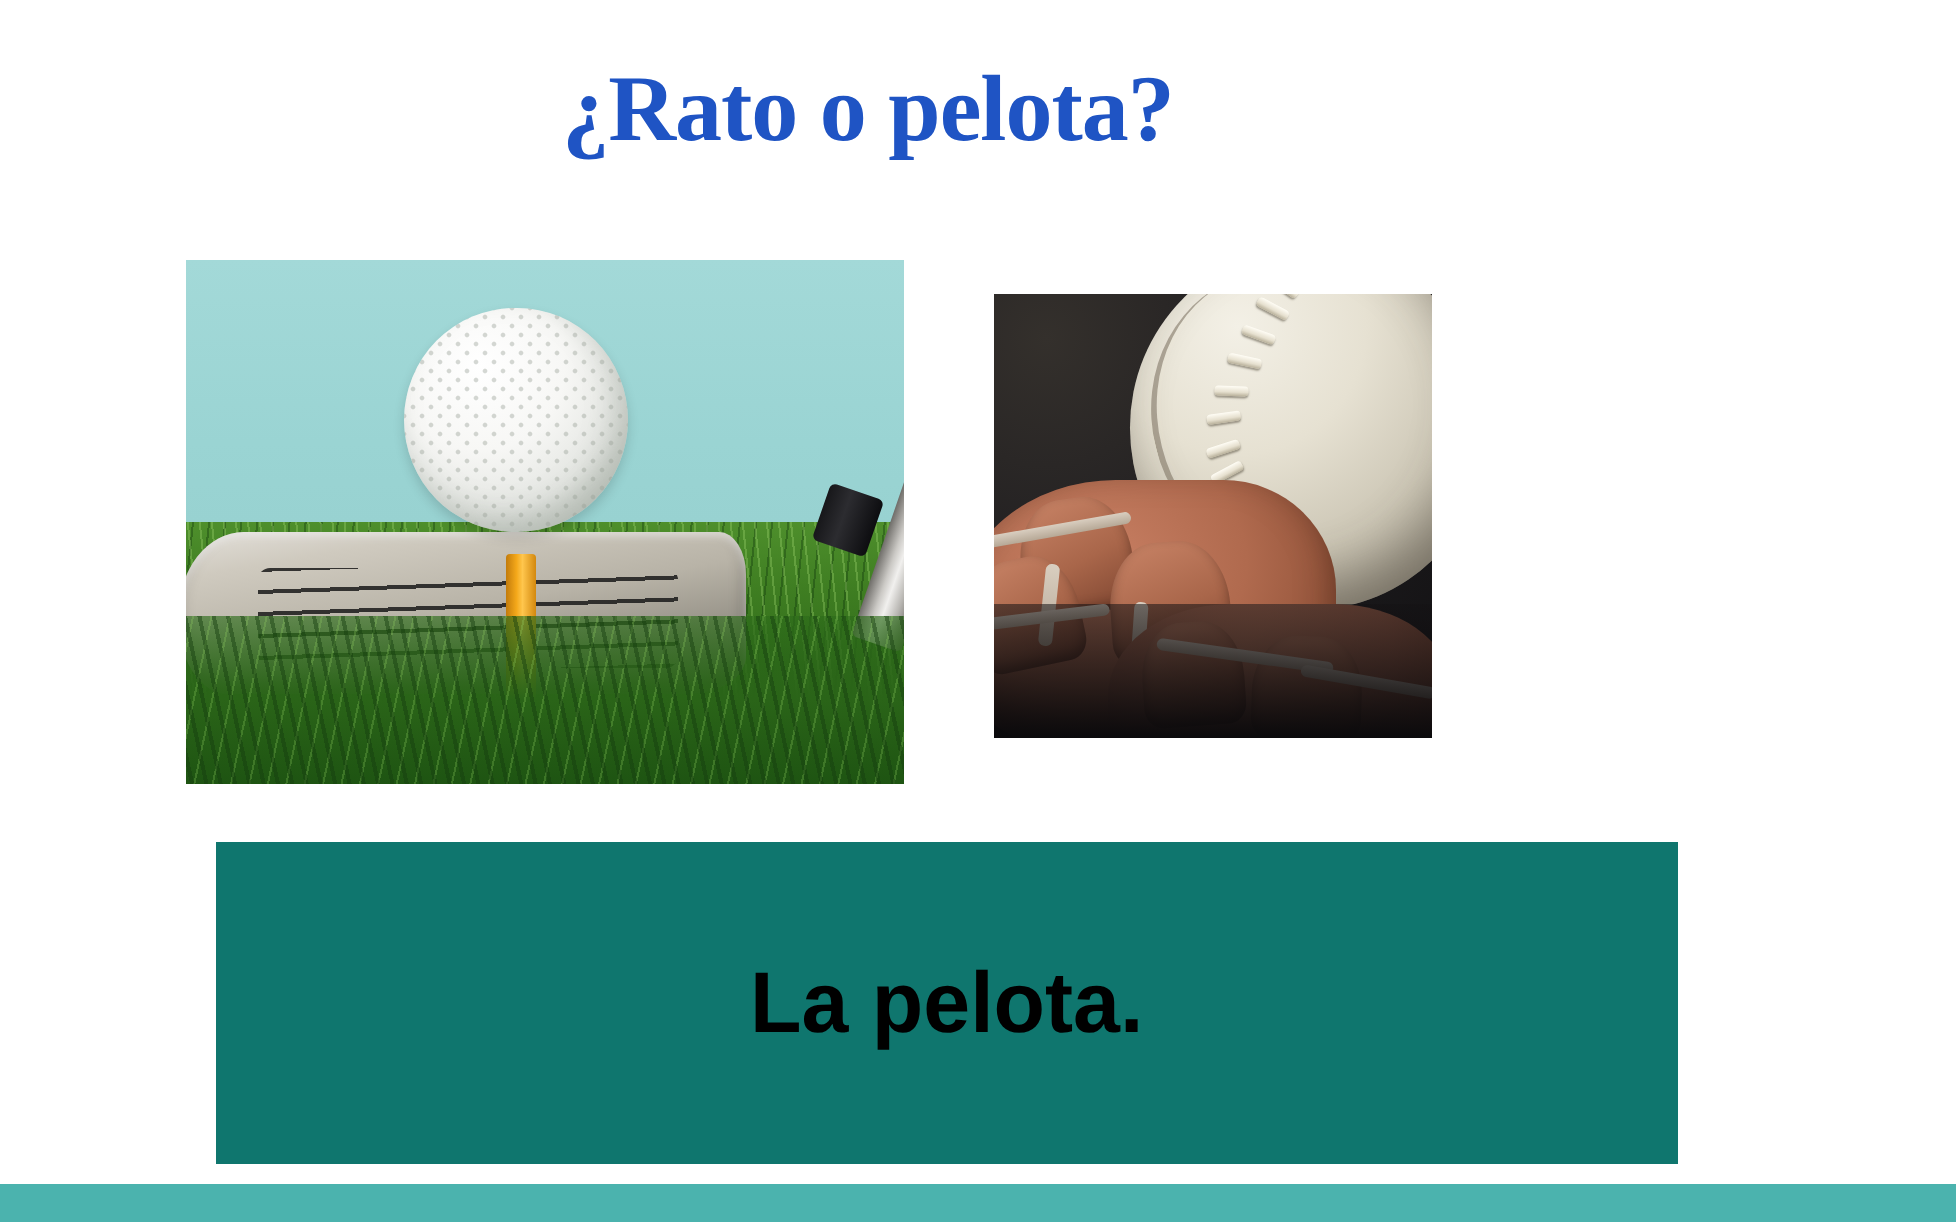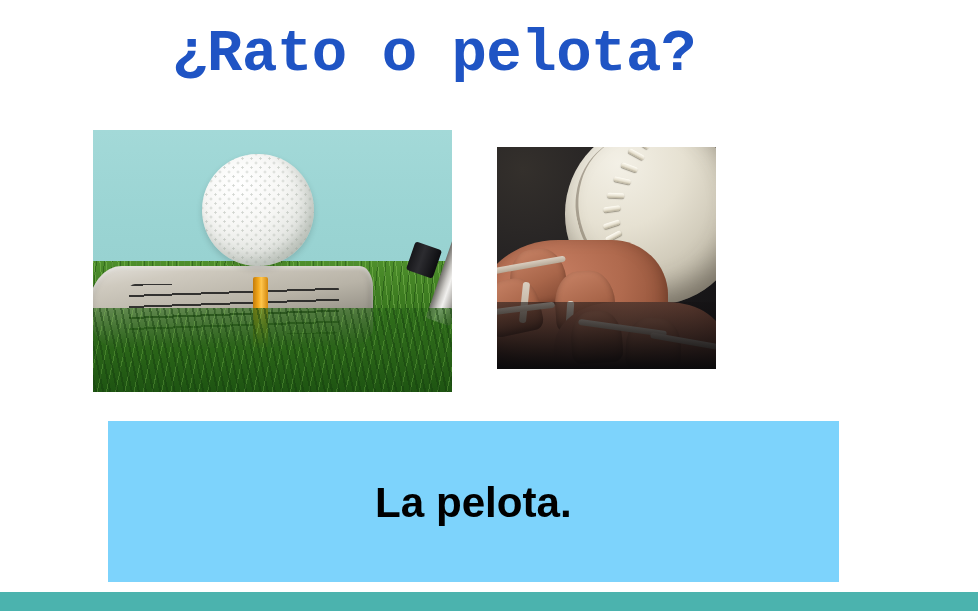--- a/index.html
+++ b/index.html
@@ -21,23 +21,23 @@
   }
 
   
   #slide-title {
     position: absolute;
     left: 0;
     top: 26px;
     width: 868px;
     text-align: center;
     color: #1f54c4;
-    font-family: Liberation Mono, monospace;
+    font-family: Liberation Serif, serif;
     font-weight: bold;
-    font-size: 59px;
+    font-size: 47px;
     letter-spacing: -0.5px;
     line-height: 58px;
     white-space: nowrap;
   }
 
   
   #golf-photo {
     position: absolute;
     left: 93px;
     top: 130px;
@@ -245,21 +245,21 @@
     border-radius: 3px;
   }
 
   
   #answer-box {
     position: absolute;
     left: 108px;
     top: 421px;
     width: 731px;
     height: 161px;
-    background: #7dd3fc;
+    background: #0f766e;
     display: flex;
     flex-direction: column;
     align-items: center;
     justify-content: center;
     gap: 48px;
   }
   .answer-line {
     color: #000000;
     font-family: "Liberation Sans", sans-serif;
     font-weight: bold;

